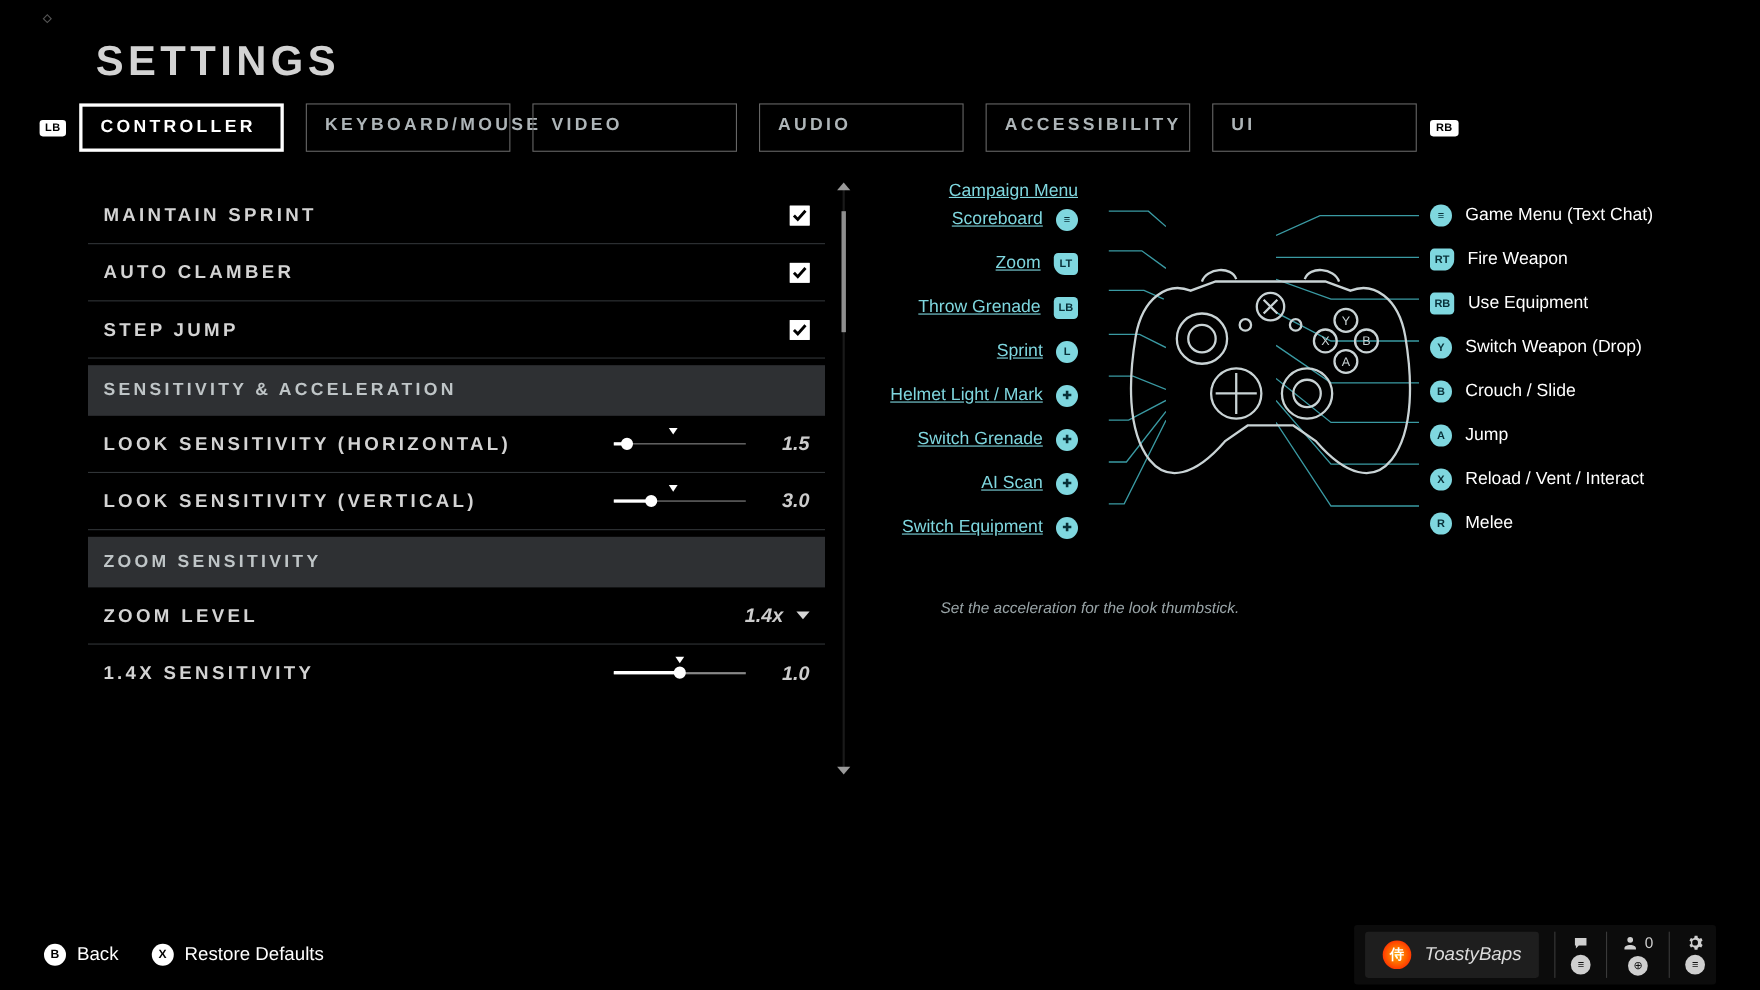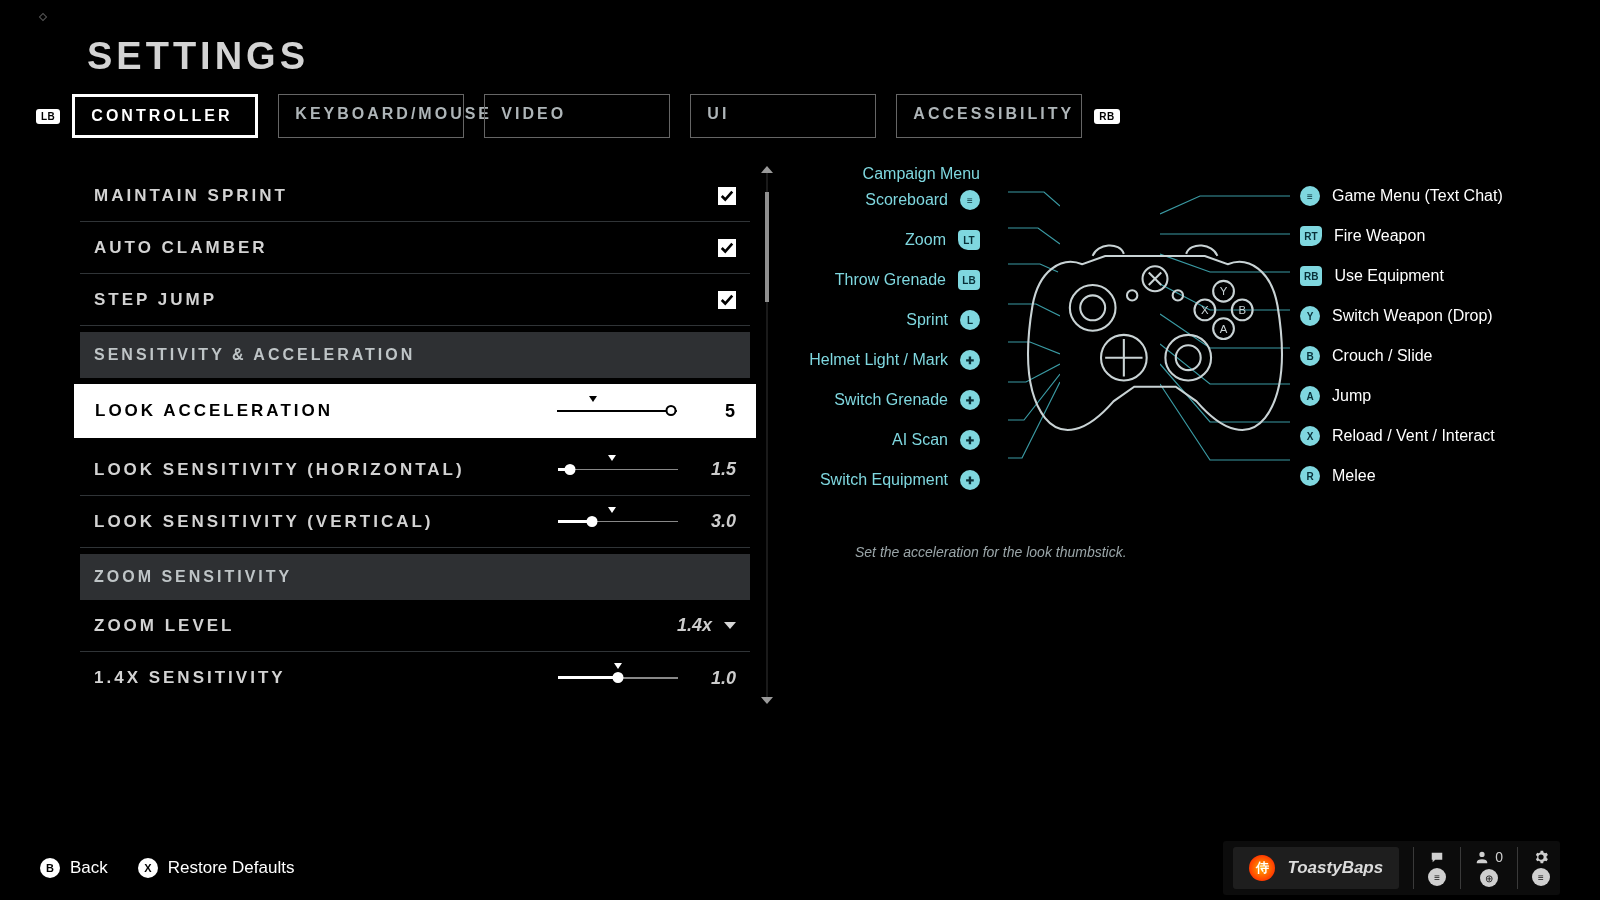--- a/index.html
+++ b/index.html
@@ -164,21 +164,21 @@
     position:absolute;left:0;top:0;width:180px;text-align:right;
     display:flex;flex-direction:column;gap:20px;
     color:#7fd7df;font-size:16px;
   }
   .map-col-right{
     position:absolute;right:0;top:22px;width:240px;
     display:flex;flex-direction:column;gap:20px;
     color:#fff;font-size:16px;
   }
   .map-item{ display:flex;align-items:center;gap:12px; height:20px;}
-  .map-col-left .map-item{ justify-content:flex-end; }
+  .map-col-left .map-item{ justify-content:flex-end;text-decoration:underline; }
   .map-item .txt-left{ color:#7fd7df; }
   .map-item .txt-right{ color:#fff; }
   .pill{
     display:inline-flex;align-items:center;justify-content:center;
     min-width:22px;height:20px;padding:0 4px;
     background:#7fd7df;border-radius:4px;
     color:#083038;font-size:10px;font-weight:700;
   }
   .pill.round{ width:20px;height:20px;border-radius:50%;padding:0;min-width:20px;}
   .pill.trap-l{ border-radius:4px 4px 4px 10px; }
@@ -216,21 +216,21 @@
     background:rgba(20,20,20,0.6);
     padding:6px 10px; border-radius:3px;
   }
   .userchip{display:flex;align-items:center;gap:12px;background:#1e1e1e;padding:8px 16px;border-radius:3px;}
   .avatar{
     width:26px;height:26px;border-radius:50%;
     background:radial-gradient(circle at 50% 50%, #ffae00 0%, #ff3a00 70%);
     display:flex;align-items:center;justify-content:center;
     color:#fff;font-size:13px;font-weight:700;
   }
-  .username{font-style:italic;font-weight:700;color:#dcdcdc;font-size:17px;}
+  .username{font-style:italic;font-weight:400;color:#dcdcdc;font-size:17px;}
   .vdiv{width:1px;height:42px;background:#3a3a3a;}
   .iconstack{display:flex;flex-direction:column;align-items:center;gap:4px;color:#cfcfcf;}
   .iconstack .mini{width:14px;height:14px;}
   .iconstack .circ{
     width:18px;height:18px;border-radius:50%;background:#cfcfcf;color:#111;
     display:flex;align-items:center;justify-content:center;font-size:10px;
   }
   .party{display:flex;align-items:center;gap:6px;color:#cfcfcf;font-size:14px;}
 
 </style>
@@ -240,22 +240,23 @@
 <div class="dot"></div>
 
 <div class="titlebar">SETTINGS</div>
 
 <div class="tabbar">
   <span class="bump">LB</span>
   <div class="tabs">
     <div class="tab active">CONTROLLER</div>
     <div class="tab">KEYBOARD/MOUSE</div>
     <div class="tab">VIDEO</div>
+    <div class="tab">AUDIO</div>
+    <div class="tab">ACCESSIBILITY</div>
     <div class="tab">UI</div>
-    <div class="tab">ACCESSIBILITY</div>
   </div>
   <span class="bump">RB</span>
 </div>
 
 <div class="list">
 
   <div class="row">
     <span class="label">MAINTAIN SPRINT</span>
     <span class="checkbox">
       <svg viewBox="0 0 16 16">
@@ -279,32 +280,20 @@
       <svg viewBox="0 0 16 16">
           <path d="M2 8 L6 12 L14 3" fill="none" stroke="#000" stroke-width="3"></path>
         </svg>
     </span>
   </div>
 
   <div class="section">
     <span class="label">SENSITIVITY &amp; ACCELERATION</span>
   </div>
 
-  <div class="row selected">
-    <span class="label">LOOK ACCELERATION</span>
-    <div class="slider-wrap">
-      <div class="slider">
-        <div class="track"></div>
-        <div class="default-mark" style="left:30%"></div>
-        <div class="fill" style="width:95%"></div>
-        <div class="knob" style="left:95%"></div>
-      </div>
-      <span class="value">5</span>
-    </div>
-  </div>
 
   <div class="row">
     <span class="label">LOOK SENSITIVITY (HORIZONTAL)</span>
     <div class="slider-wrap">
       <div class="slider">
         <div class="track"></div>
         <div class="default-mark" style="left:45%"></div>
         <div class="fill" style="width:10%"></div>
         <div class="knob" style="left:10%"></div>
       </div>

